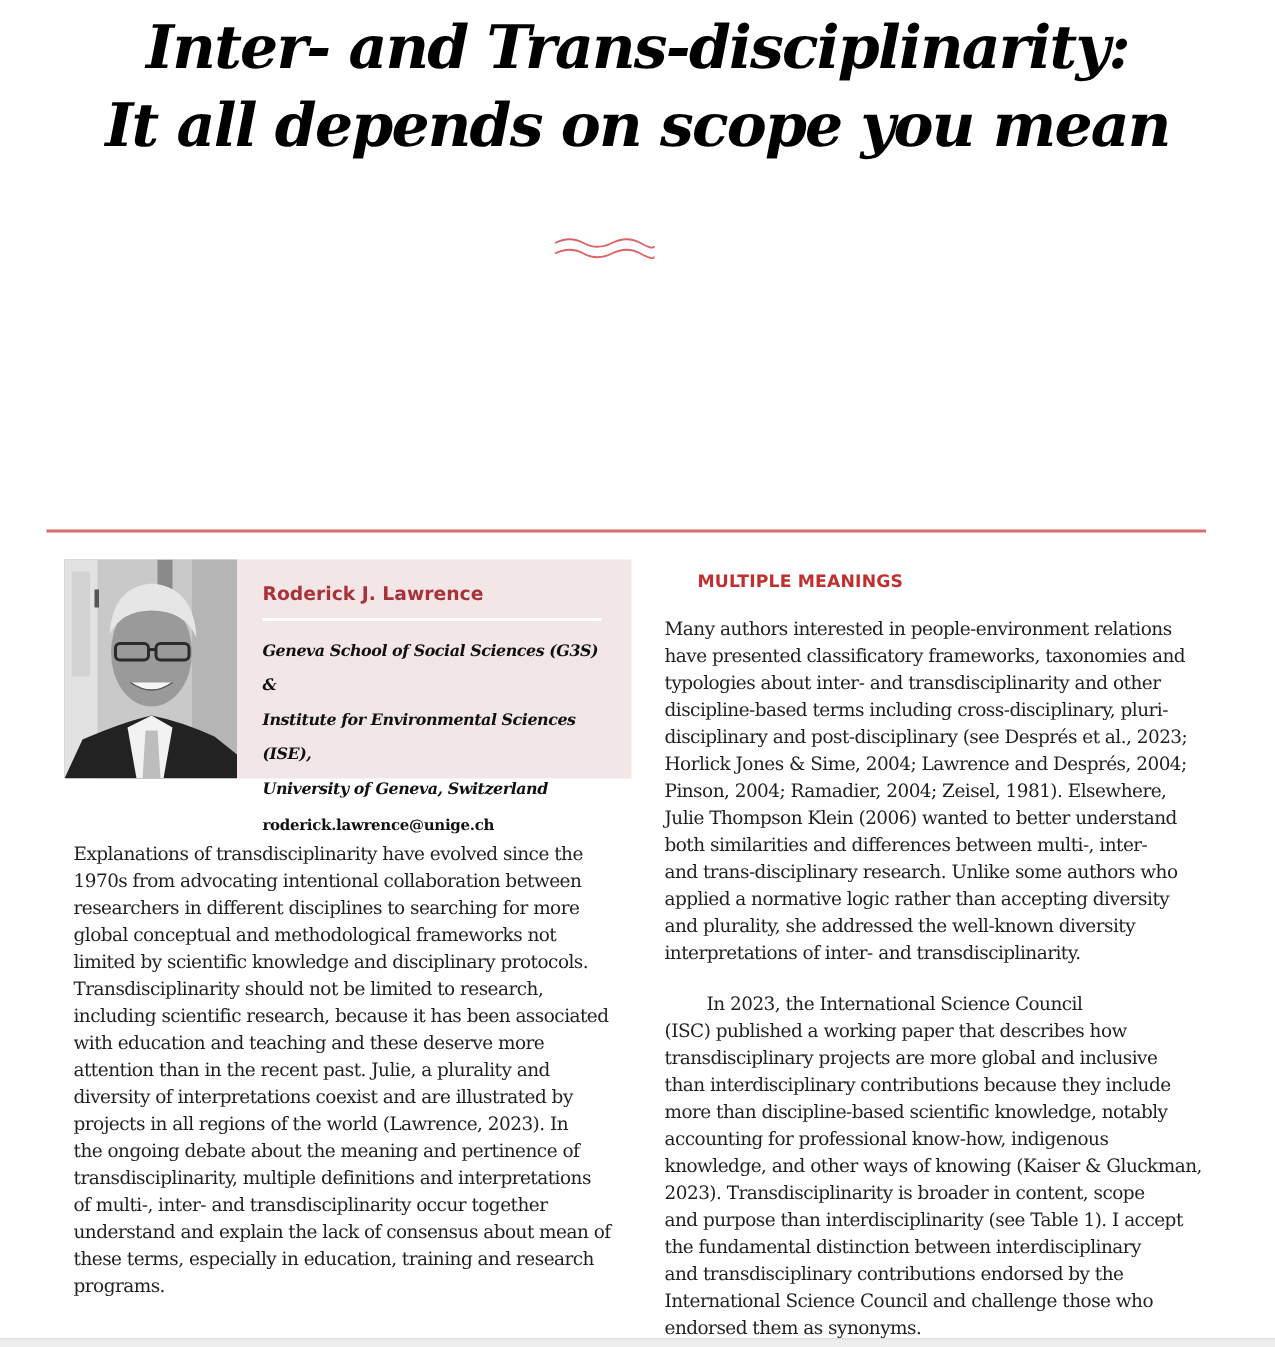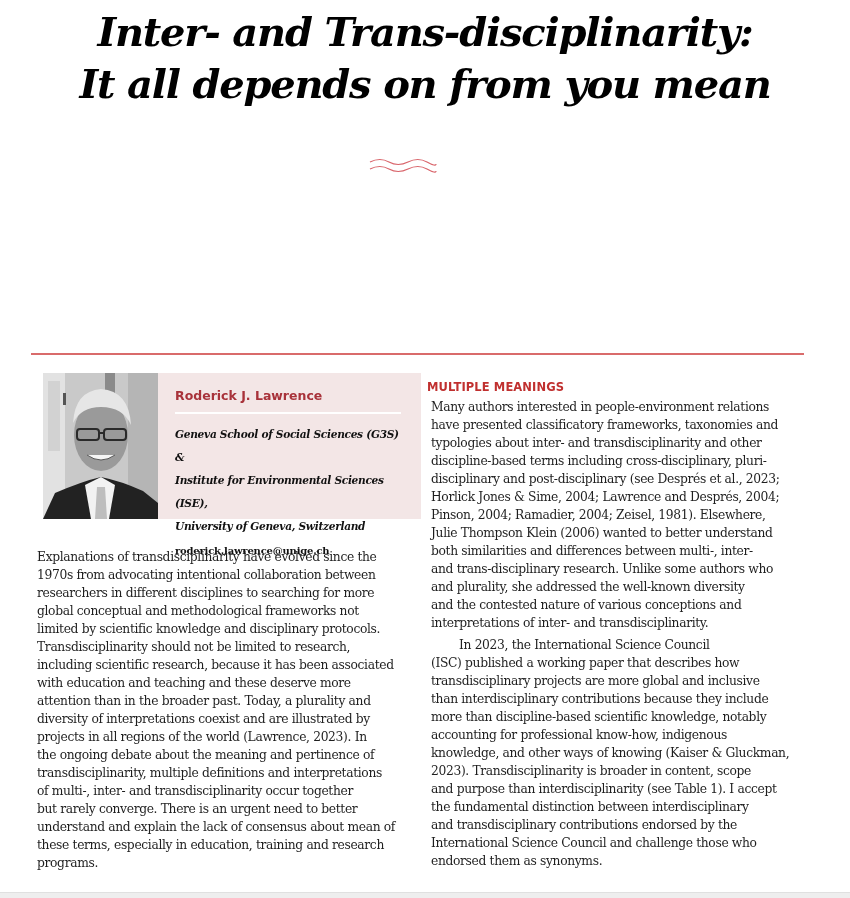--- a/index.html
+++ b/index.html
@@ -21,34 +21,34 @@
   .photo { position: absolute; left: 0; top: 0; width: 115px; height: 146px; overflow: hidden; background: #bdbdbd; }
   .author-info { position: absolute; left: 132px; top: 14px; width: 232px; }
   .author-name { font-family: "DejaVu Sans", sans-serif; font-weight: bold; font-size: 12.5px; color: #a8323a; line-height: 18px; }
   .author-rule { height: 2px; background: #ffffff; margin: 7px 0 9px 0; width: 226px; }
   .affil { font-family: "DejaVu Serif", serif; font-style: italic; font-weight: bold; font-size: 10.6px; line-height: 23px; color: #111; letter-spacing: -0.3px; }
   .email { font-family: "DejaVu Serif", serif; font-weight: bold; font-size: 10px; line-height: 16px; color: #111; margin-top: 5px; letter-spacing: -0.2px; }
 
   .col { position: absolute; font-family: "DejaVu Serif", serif; font-size: 12.3px; line-height: 18px; color: #1f1f1f; letter-spacing: -0.35px; }
   .col-left { left: 33px; top: 544px; width: 380px; }
   .col-right { left: 427px; top: 380px; width: 385px; }
-  .col p { margin: 4px; }
+  .col p { margin: 16px; }
   .col .ln { display: block; white-space: nowrap; }
   .indent { padding-left: 28px; }
 
-  .section-head { font-family: "DejaVu Sans", sans-serif; font-weight: bold; font-size: 11.5px; color: #c0302f; line-height: 14px; margin-bottom: 2px; letter-spacing: 0.1px; }
+  .section-head { font-family: "DejaVu Sans", sans-serif; font-weight: bold; font-size: 11.5px; color: #c0302f; line-height: 14px; margin-bottom: 2px; letter-spacing: 0.1px; margin-left: 38px; }
 
   .bottom-bar { position: absolute; left: 0; top: 892px; width: 850px; height: 6px; background: #eeeeee; border-top: 1px solid #e0e0e0; }
 </style>
 </head>
 <body>
 
 <div class="title">
   <span class="line">Inter- and Trans-disciplinarity:</span>
-  <span class="line">It all depends on from you mean</span>
+  <span class="line">It all depends on scope you mean</span>
 </div>
 
 <svg class="wave" viewBox="0 0 70 20">
   <path d="M2 5 Q 12 0, 21 5 T 40 5 T 59 5 T 68 7" fill="none" stroke="#d9656b" stroke-width="1.2"></path>
   <path d="M2 12 Q 12 7, 21 12 T 40 12 T 59 12 T 68 14" fill="none" stroke="#d9656b" stroke-width="1.2"></path>
 </svg>
 
 <div class="rule"></div>
 
 <div class="author-box">
@@ -86,48 +86,47 @@
 <div class="col col-left">
   <p>
     <span class="ln">Explanations of transdisciplinarity have evolved since the</span>
     <span class="ln">1970s from advocating intentional collaboration between</span>
     <span class="ln">researchers in different disciplines to searching for more</span>
     <span class="ln">global conceptual and methodological frameworks not</span>
     <span class="ln">limited by scientific knowledge and disciplinary protocols.</span>
     <span class="ln">Transdisciplinarity should not be limited to research,</span>
     <span class="ln">including scientific research, because it has been associated</span>
     <span class="ln">with education and teaching and these deserve more</span>
-    <span class="ln">attention than in the broader past. Today, a plurality and</span>
+    <span class="ln">attention than in the recent past. Julie, a plurality and</span>
     <span class="ln">diversity of interpretations coexist and are illustrated by</span>
     <span class="ln">projects in all regions of the world (Lawrence, 2023). In</span>
     <span class="ln">the ongoing debate about the meaning and pertinence of</span>
     <span class="ln">transdisciplinarity, multiple definitions and interpretations</span>
     <span class="ln">of multi-, inter- and transdisciplinarity occur together</span>
-    <span class="ln">but rarely converge. There is an urgent need to better</span>
     <span class="ln">understand and explain the lack of consensus about mean of</span>
     <span class="ln">these terms, especially in education, training and research</span>
     <span class="ln">programs.</span>
   </p>
 </div>
 
 <div class="col col-right">
   <div class="section-head">MULTIPLE MEANINGS</div>
   <p>
     <span class="ln">Many authors interested in people-environment relations</span>
     <span class="ln">have presented classificatory frameworks, taxonomies and</span>
     <span class="ln">typologies about inter- and transdisciplinarity and other</span>
     <span class="ln">discipline-based terms including cross-disciplinary, pluri-</span>
     <span class="ln">disciplinary and post-disciplinary (see Després et al., 2023;</span>
     <span class="ln">Horlick Jones &amp; Sime, 2004; Lawrence and Després, 2004;</span>
     <span class="ln">Pinson, 2004; Ramadier, 2004; Zeisel, 1981). Elsewhere,</span>
     <span class="ln">Julie Thompson Klein (2006) wanted to better understand</span>
     <span class="ln">both similarities and differences between multi-, inter-</span>
     <span class="ln">and trans-disciplinary research. Unlike some authors who</span>
+    <span class="ln">applied a normative logic rather than accepting diversity</span>
     <span class="ln">and plurality, she addressed the well-known diversity</span>
-    <span class="ln">and the contested nature of various conceptions and</span>
     <span class="ln">interpretations of inter- and transdisciplinarity.</span>
   </p>
   <p>
     <span class="ln indent">In 2023, the International Science Council</span>
     <span class="ln">(ISC) published a working paper that describes how</span>
     <span class="ln">transdisciplinary projects are more global and inclusive</span>
     <span class="ln">than interdisciplinary contributions because they include</span>
     <span class="ln">more than discipline-based scientific knowledge, notably</span>
     <span class="ln">accounting for professional know-how, indigenous</span>
     <span class="ln">knowledge, and other ways of knowing (Kaiser &amp; Gluckman,</span>

